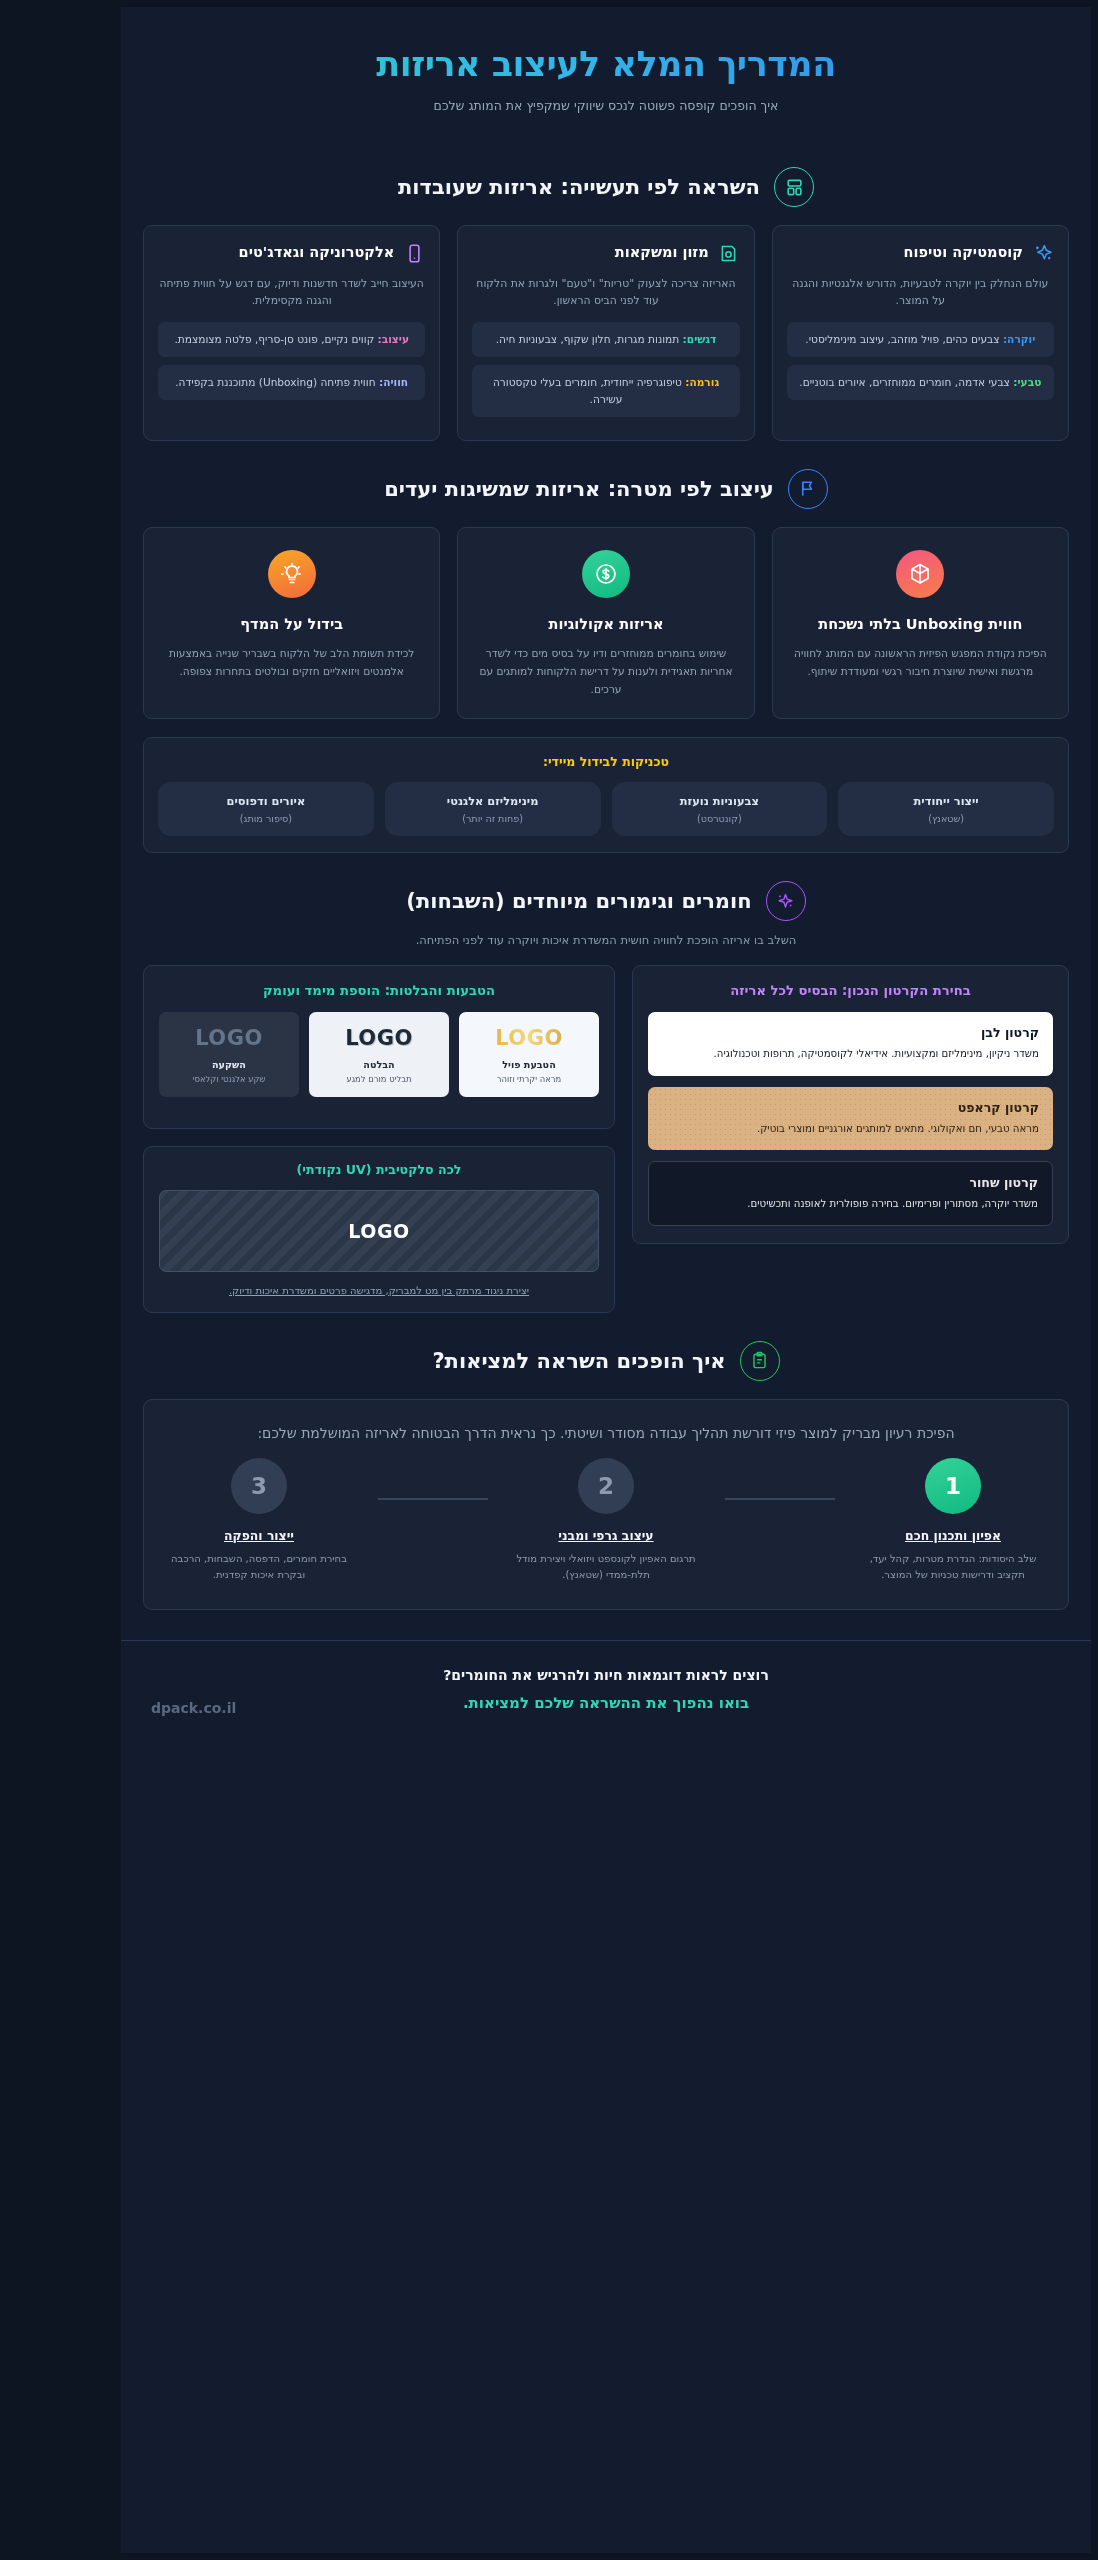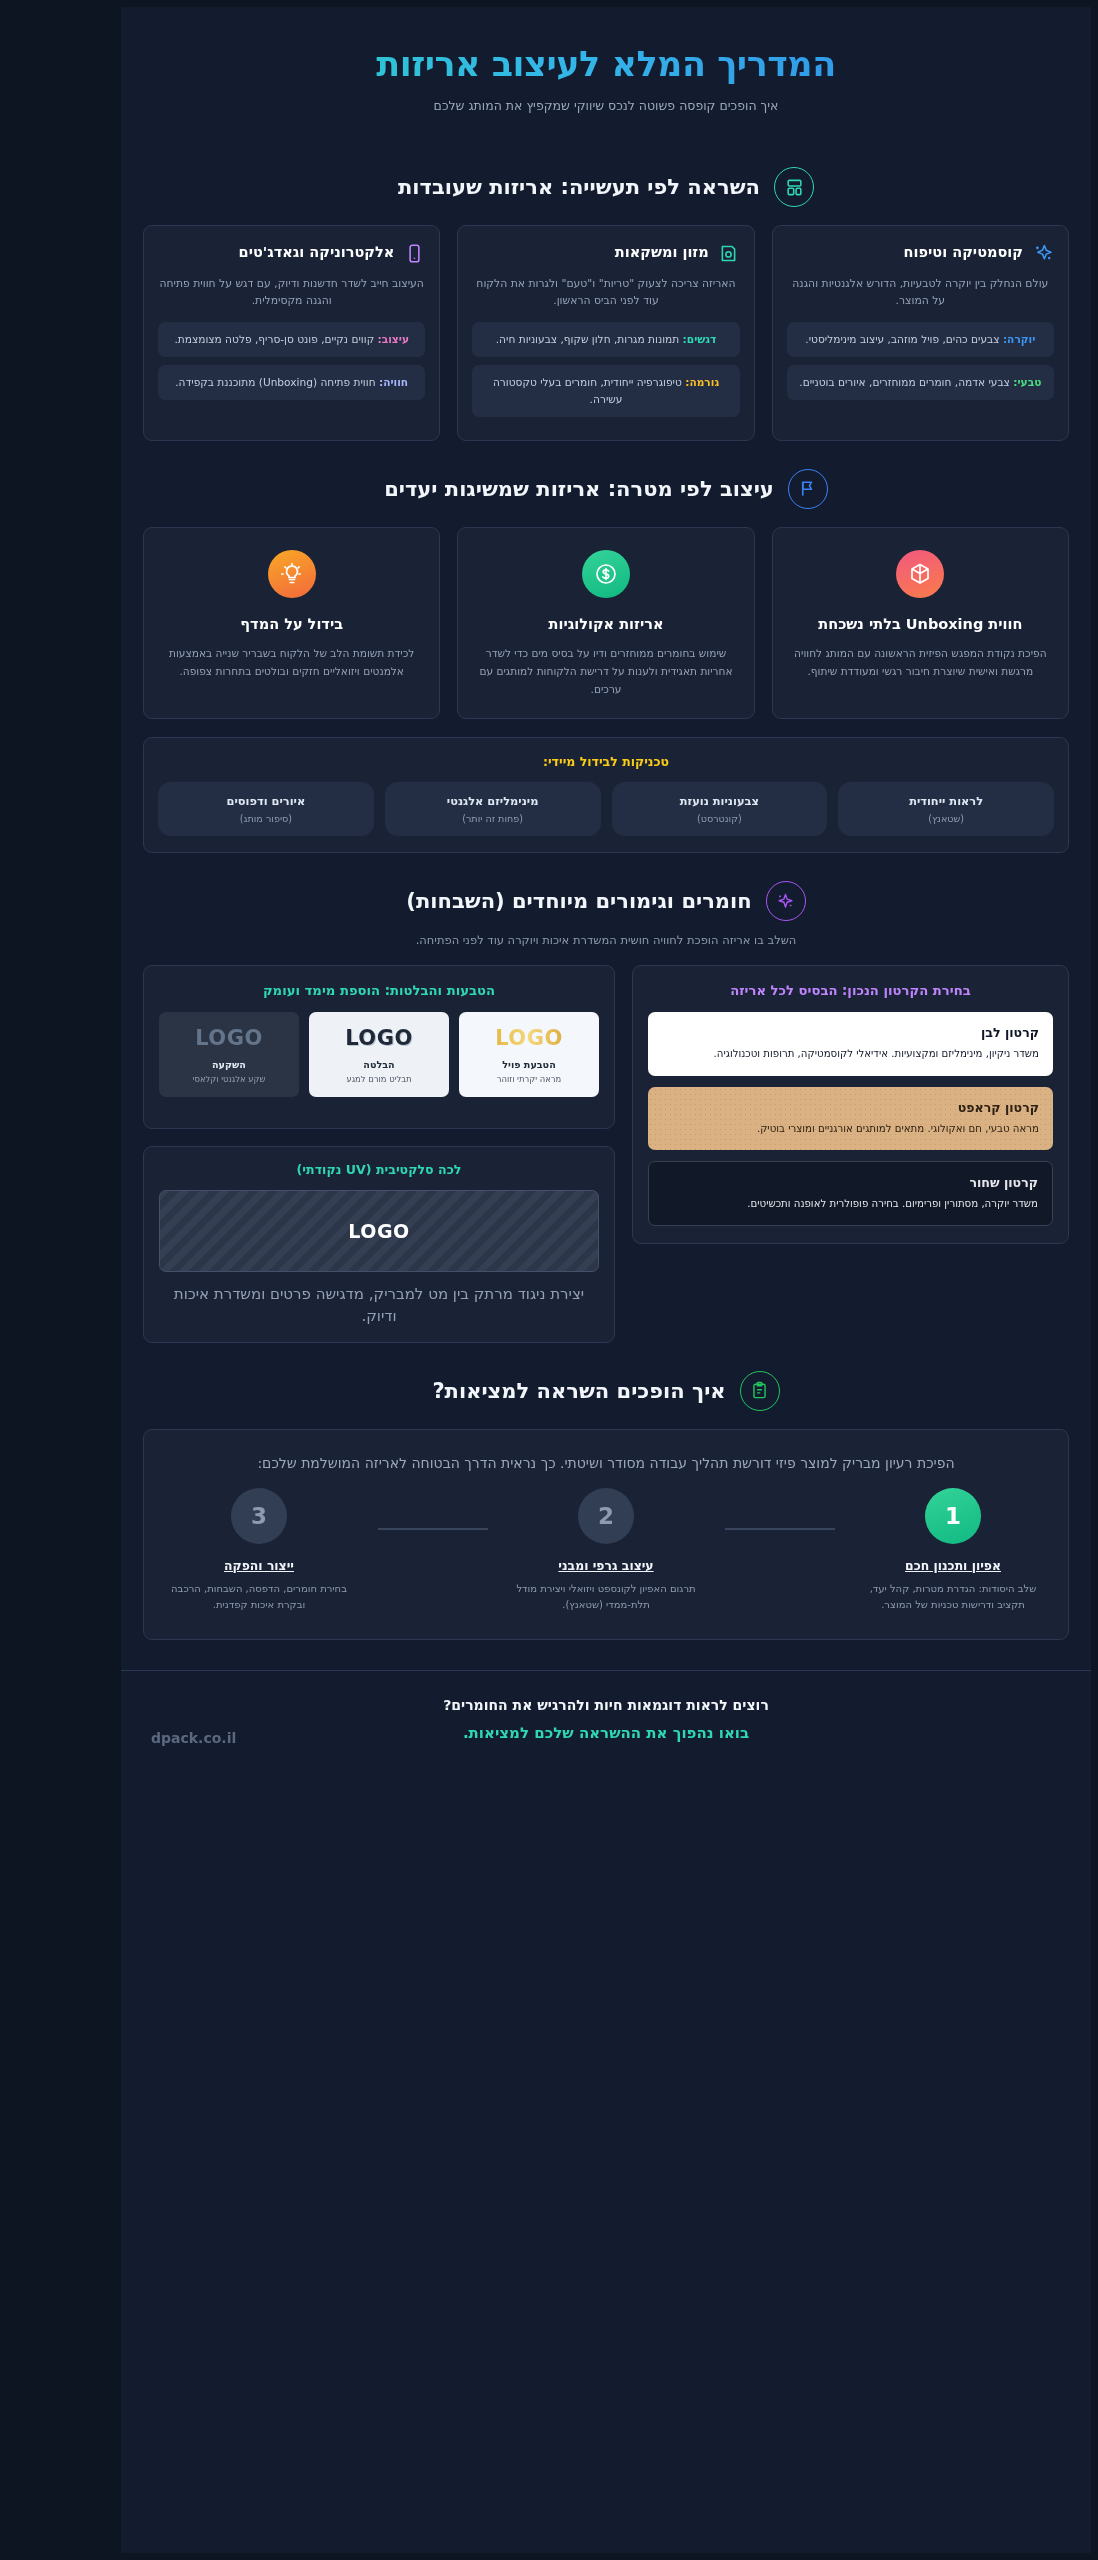--- a/index.html
+++ b/index.html
@@ -136,21 +136,21 @@
   .lc-foil .ld { color: #4b5563; }
 
   .uvbox { background: #1a2336; border: 1px solid #2a3851; border-radius: 9px; padding: 15px 15px 14px; }
   .uvbox h3 { text-align: center; font-size: 12.6px; font-weight: bold; color: #2fd7b5; margin-bottom: 13px; }
   .uvpanel {
     height: 82px; border-radius: 7px; display: flex; align-items: center; justify-content: center;
     background: repeating-linear-gradient(135deg,#353f54 0 7px,#2c3649 7px 14px);
     border: 1px solid #44506a;
   }
   .uvpanel span { font-size: 19px; font-weight: bold; color: #ffffff; letter-spacing: .5px; }
-  .uvnote { text-align: center; font-size: 15px; color: #93a1b6; margin-top: 11px; line-height: 1.5; }
+  .uvnote { text-align: center; font-size: 10px; color: #93a1b6; margin-top: 11px; line-height: 1.5; text-decoration: underline; }
 
   
   .stepbox { background: #1a2336; border: 1px solid #2a3851; border-radius: 9px; padding: 22px 20px 26px; }
   .stepintro { text-align: center; font-size: 14px; color: #9aa8bd; line-height: 1.6; margin-bottom: 14px; }
   .steprow { display: flex; align-items: flex-start; justify-content: space-between; gap: 0; }
   .step { width: 190px; text-align: center; flex: 0 0 auto; }
   .snum {
     width: 56px; height: 56px; border-radius: 50%; margin: 0 auto 14px;
     display: flex; align-items: center; justify-content: center;
     font-size: 23px; font-weight: bold;
@@ -304,21 +304,21 @@
         <h3>בידול על המדף</h3>
         <p>לכידת תשומת הלב של הלקוח בשבריר שנייה באמצעות אלמנטים ויזואליים חזקים ובולטים בתחרות צפופה.</p>
       </div>
 
     </div>
 
     <div class="techbox">
       <h4>טכניקות לבידול מיידי:</h4>
       <div class="grid4">
         <div class="tech">
-          <div class="t1">לראות ייחודית</div>
+          <div class="t1">ייצור ייחודית</div>
           <div class="t2">(שטאנץ)</div>
         </div>
         <div class="tech">
           <div class="t1">צבעוניות נועזת</div>
           <div class="t2">(קונטרסט)</div>
         </div>
         <div class="tech">
           <div class="t1">מינימליזם אלגנטי</div>
           <div class="t2">(פחות זה יותר)</div>
         </div>

